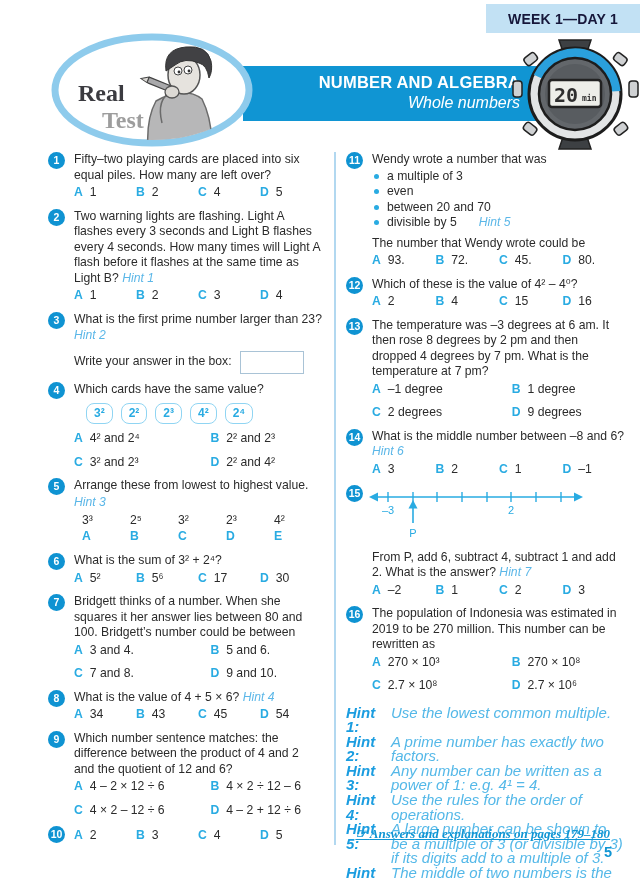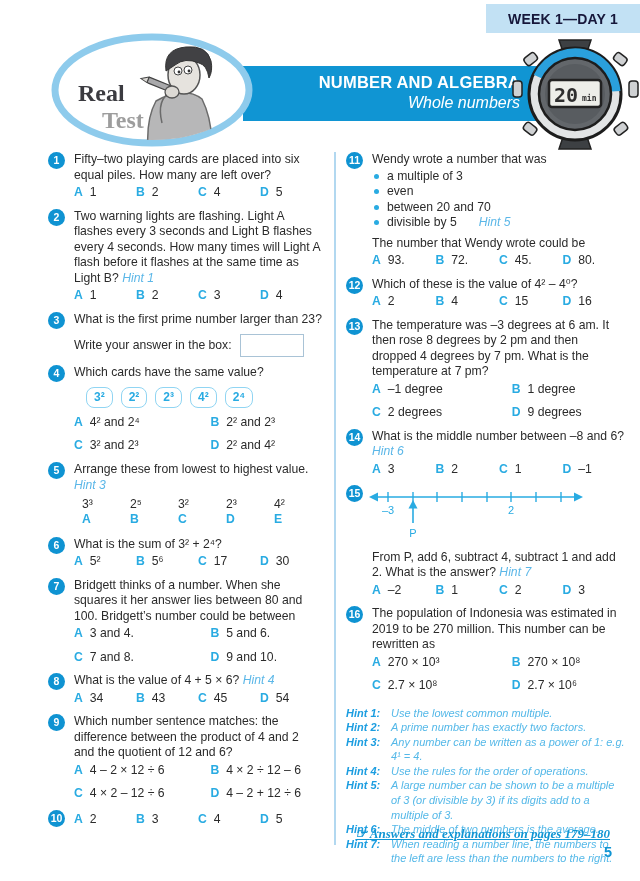--- a/index.html
+++ b/index.html
@@ -56,21 +56,21 @@
   .vals{color:#2b2b2b;}
   .lets{color:#29abe2;font-weight:bold;}
 
   .writeline{margin-top:7px;display:flex;align-items:center;gap:8px;}
   .ansbox{display:inline-block;width:62px;height:21px;border:1.5px solid #a9c3d6;background:#fff;}
 
   .numberline{margin:2px 0 4px -4px;}
   .nltext{font-family:"Liberation Sans","DejaVu Sans",sans-serif;font-size:11px;fill:#29abe2;text-anchor:middle;}
 
   .hints{margin-top:12px;}
-  .hint{display:flex;font-style:italic;font-size:11px;line-height:14.6px;}
+  .hint{display:flex;font-style:italic;font-size:15px;line-height:14.6px;}
   .hint-label{flex:none;width:45px;font-weight:bold;color:#1b9de0;}
   .hint-text{flex:1;color:#54b8e8;}
 
   
   .answers-note{position:absolute;right:30px;top:826px;color:#1095d3;font-family:"Liberation Serif",serif;
     font-style:italic;font-weight:bold;font-size:13px;text-decoration:underline;}
   .book-line{position:absolute;left:0;top:891px;width:612px;text-align:center;font-size:10.5px;color:#4a4a4a;}
   .brand{color:#1095d3;font-weight:bold;font-style:italic;font-family:"Liberation Serif",serif;font-size:11.5px;}
   .book-rest{margin-left:4px;}
   .page-num{position:absolute;right:28px;top:844px;color:#1095d3;font-weight:bold;font-size:14.5px;}
@@ -156,20 +156,21 @@
             <span class="opt"><b class="optletter">B</b><span class="optval">2</span></span>
             <span class="opt"><b class="optletter">C</b><span class="optval">3</span></span>
             <span class="opt"><b class="optletter">D</b><span class="optval">4</span></span>
           </div>
         </div>
       </div>
       <div class="q">
         <div class="qbadge">3</div>
         <div class="qbody">
           <div class="qtext"><span>What is the first prime number larger than 23?</span></div>
+          <div class="qtext"><span class="hintref">Hint 2</span></div>
           <div class="writeline">
             <span>Write your answer in the box:</span>
             <span class="ansbox"></span>
           </div>
         </div>
       </div>
       <div class="q">
         <div class="qbadge">4</div>
         <div class="qbody">
           <div class="qtext"><span>Which cards have the same value?</span></div>

